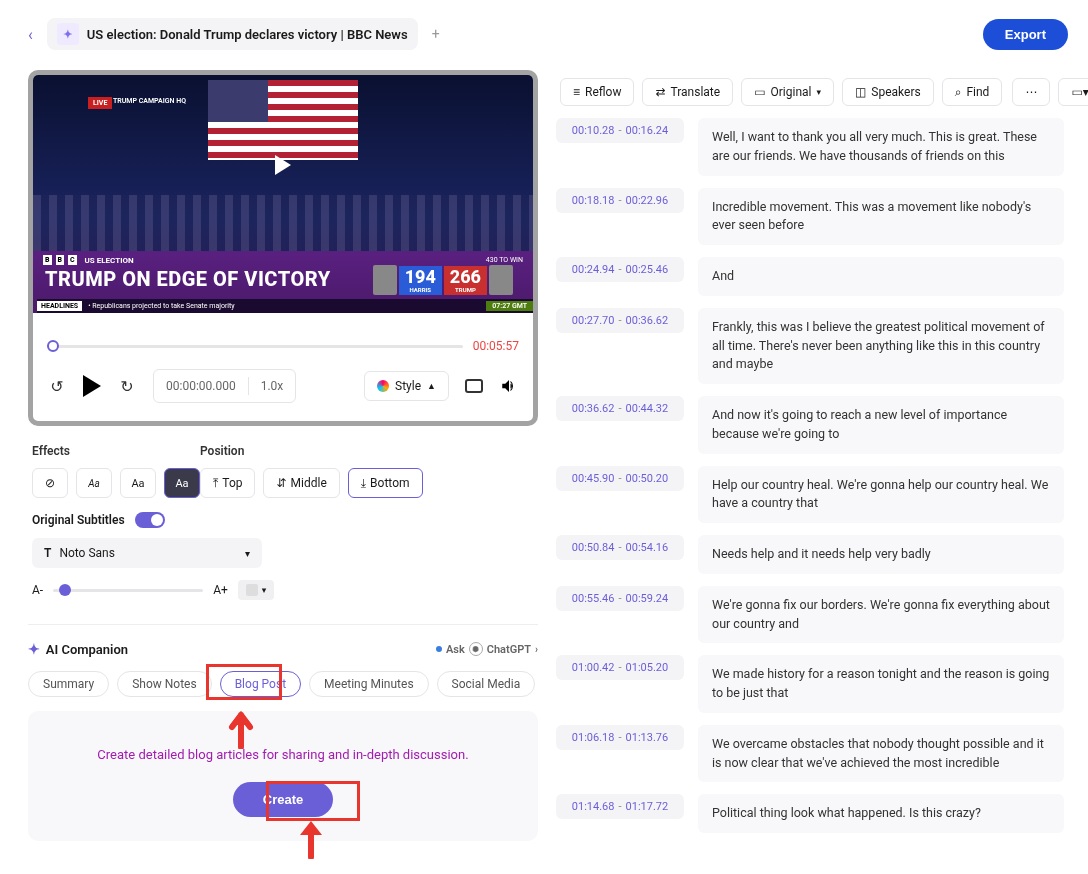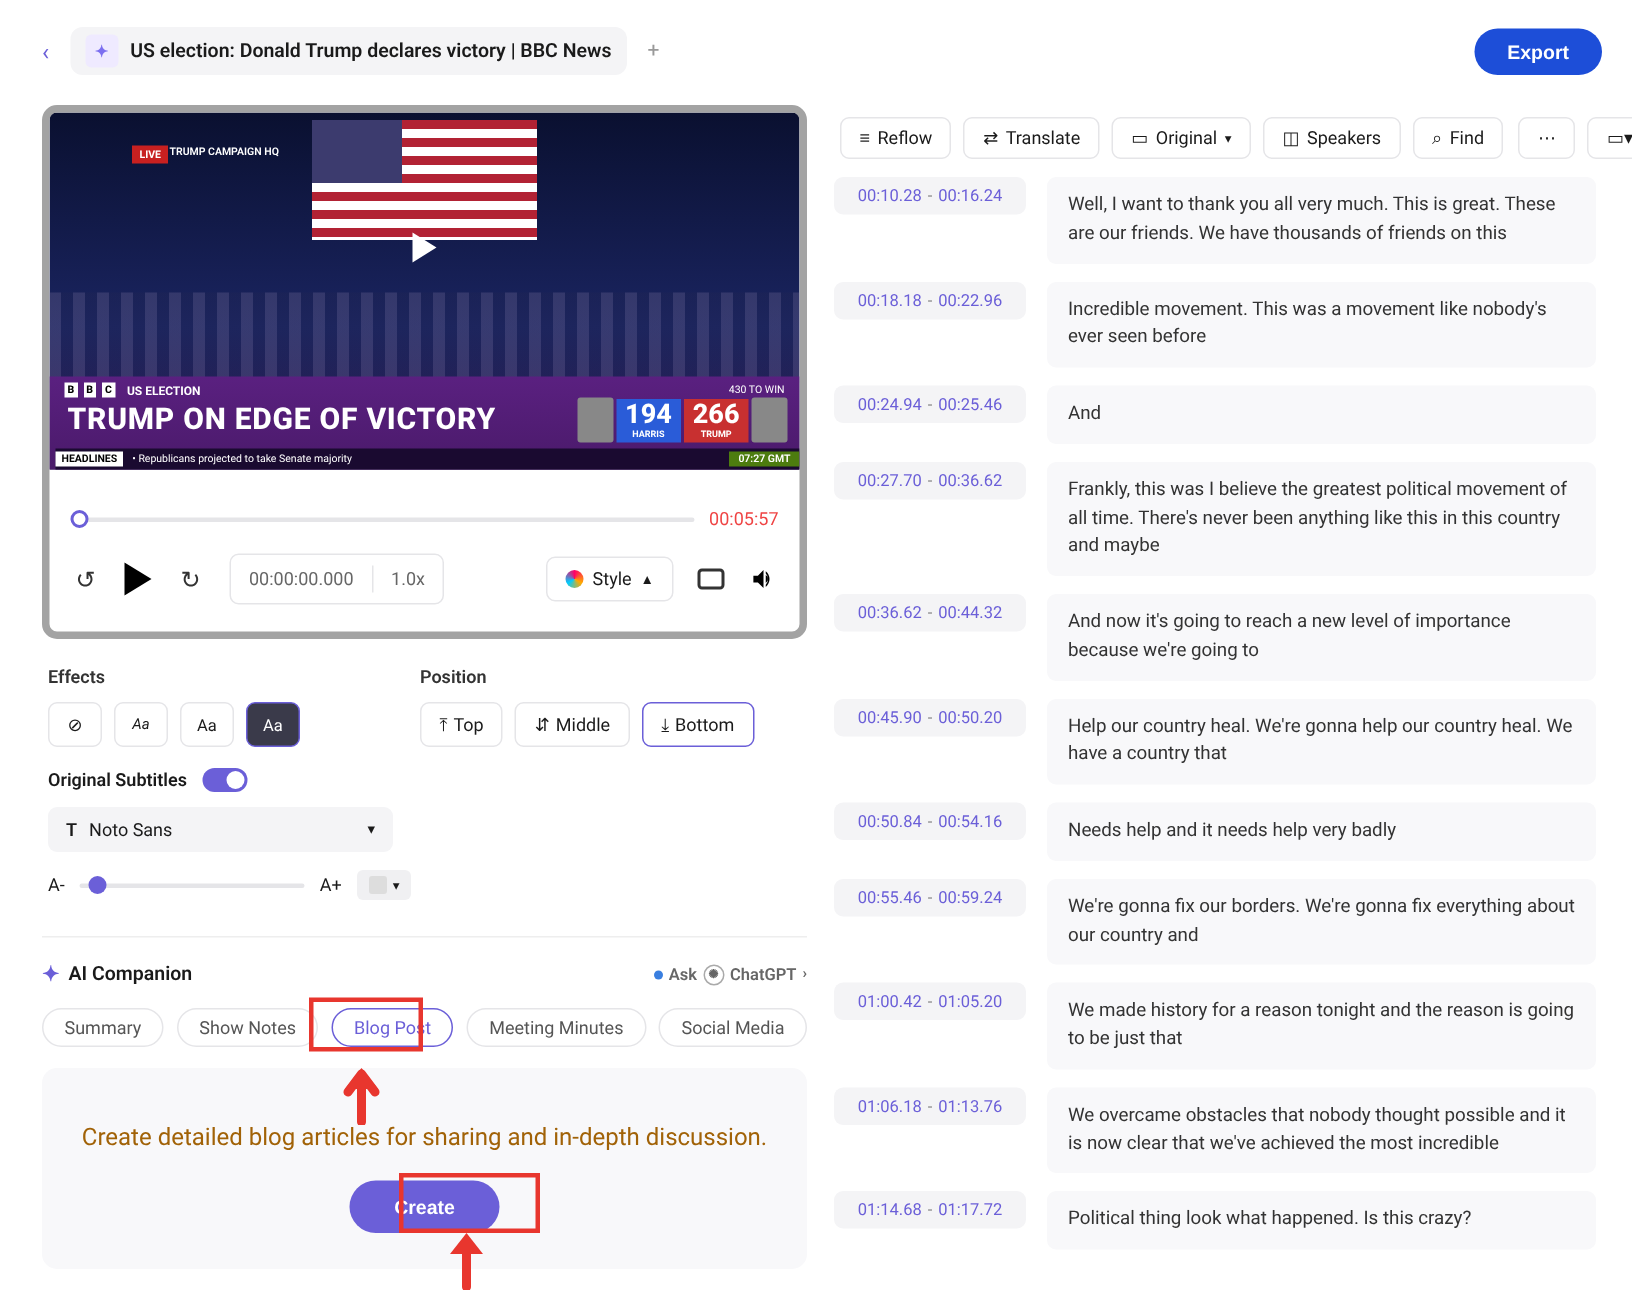--- a/index.html
+++ b/index.html
@@ -25,21 +25,21 @@
   .flag { width: 150px; height: 80px; background: repeating-linear-gradient(180deg, #b22234 0 6px, #fff 6px 12px); position: relative; }
   .flag::before { content: ''; position: absolute; top: 0; left: 0; width: 60px; height: 42px; background: #3c3b6e; }
   .crowd { position: absolute; top: 120px; left: 0; right: 0; height: 60px; background: repeating-linear-gradient(90deg, rgba(120,110,150,0.3) 0 8px, rgba(40,40,80,0.2) 8px 16px); }
   .play-triangle { position: absolute; top: 80px; left: 50%; transform: translateX(-50%); width: 0; height: 0; border-left: 16px solid #fff; border-top: 10px solid transparent; border-bottom: 10px solid transparent; cursor: pointer; }
   .chyron { position: absolute; bottom: 0; left: 0; right: 0; height: 62px; background: linear-gradient(180deg, #5a2080 0%, #4a1a6a 100%); color: #fff; }
   .bbc-row { display: flex; align-items: center; padding: 4px 10px 0; gap: 4px; }
   .bbc-box { background: #fff; color: #000; font-size: 7px; font-weight: 800; padding: 1px 2px; }
   .us-elect { font-size: 8px; font-weight: 700; margin-left: 4px; }
   .towin { margin-left: auto; font-size: 7px; }
   .headline-big { font-size: 20px; font-weight: 800; padding: 2px 12px; letter-spacing: 0.5px; }
-  .score-row { position: absolute; right: 8px; top: 14px; display: flex; gap: 2px; align-items: center; }
+  .score-row { position: absolute; right: 20px; top: 14px; display: flex; gap: 2px; align-items: center; }
   .score-box { text-align: center; padding: 2px 6px; }
   .score-box.h { background: #2a5cd8; }
   .score-box.t { background: #c83030; }
   .score-num { font-size: 18px; font-weight: 800; line-height: 1; }
   .score-name { font-size: 6px; font-weight: 700; }
   .face { width: 24px; height: 30px; background: #888; border-radius: 2px; }
   .ticker { position: absolute; bottom: 0; left: 4px; right: 0; height: 14px; background: #1a0a30; display: flex; align-items: center; font-size: 7px; justify-content: flex-end; }
   .ticker-label { background: #fff; color: #000; padding: 1px 4px; font-weight: 700; margin-right: 6px; }
   .ticker-time { margin-left: auto; background: #4d7c0f; padding: 1px 6px; font-weight: 600; }
 
@@ -53,21 +53,21 @@
   .play-icon { width: 0; height: 0; border-left: 18px solid #000; border-top: 11px solid transparent; border-bottom: 11px solid transparent; cursor: pointer; }
   .time-input { border: 1px solid #e5e5e8; border-radius: 6px; padding: 7px 12px; font-size: 12px; color: #666; display: flex; gap: 12px; align-items: center; }
   .time-input .sep { border-left: 1px solid #e5e5e8; height: 18px; }
   .style-btn { margin-left: auto; border: 1px solid #e5e5e8; border-radius: 6px; padding: 7px 12px; display: flex; align-items: center; gap: 6px; font-size: 12px; cursor: pointer; }
   .style-dot { width: 12px; height: 12px; border-radius: 50%; background: conic-gradient(#f06 0deg, #fa0 120deg, #0cf 240deg, #f06 360deg); }
   .box-icon { width: 18px; height: 14px; border: 2px solid #333; border-radius: 3px; cursor: pointer; }
   .vol-icon { cursor: pointer; }
 
   
   .effects-panel { margin-top: 6px; padding: 12px 4px 0; }
-  .ep-row { display: flex; gap: 80px; }
+  .ep-row { display: flex; }
   .ep-col { flex: 1; }
   .ep-label { font-size: 12px; font-weight: 600; color: #333; margin-bottom: 10px; }
   .ep-btns { display: flex; gap: 8px; }
   .ep-btn { border: 1px solid #e5e5e8; border-radius: 6px; width: 36px; height: 30px; display: flex; align-items: center; justify-content: center; font-size: 12px; cursor: pointer; background: #fff; }
   .ep-btn.active { border-color: #6b5fd8; }
   .ep-btn.wide { width: auto; padding: 0 12px; gap: 4px; font-size: 12px; }
   .orig-sub { display: flex; align-items: center; gap: 10px; margin-top: 14px; font-size: 12px; font-weight: 600; }
   .toggle { width: 30px; height: 16px; background: #6b5fd8; border-radius: 8px; position: relative; cursor: pointer; }
   .toggle::after { content: ''; position: absolute; right: 2px; top: 2px; width: 12px; height: 12px; background: #fff; border-radius: 50%; }
   .font-select { margin-top: 10px; background: #f4f4f6; border-radius: 6px; padding: 8px 12px; display: flex; align-items: center; font-size: 12px; cursor: pointer; width: 230px; }
@@ -77,27 +77,27 @@
   .size-handle { position: absolute; left: 6px; top: -5px; width: 12px; height: 12px; background: #6b5fd8; border-radius: 50%; }
   .size-select { background: #f0f0f2; border-radius: 4px; padding: 4px 8px; font-size: 11px; display: flex; align-items: center; gap: 4px; cursor: pointer; }
 
   
   .ai-panel { margin-top: 24px; border-top: 1px solid #eee; padding-top: 16px; }
   .ai-header { display: flex; align-items: center; font-size: 13px; font-weight: 600; }
   .ai-icon { margin-right: 6px; color: #6b5fd8; font-size: 14px; }
   .ask-gpt { margin-left: auto; font-size: 11px; color: #666; display: flex; align-items: center; gap: 4px; cursor: pointer; }
   .blue-dot { width: 6px; height: 6px; background: #3a7fe0; border-radius: 50%; }
   .gpt-badge { width: 14px; height: 14px; border: 1px solid #aaa; border-radius: 50%; display: flex; align-items: center; justify-content: center; font-size: 8px; }
-  .ai-tabs { display: flex; gap: 8px; margin-top: 14px; position: relative; justify-content: space-between; }
+  .ai-tabs { display: flex; gap: 8px; margin-top: 14px; position: relative; }
   .ai-tab { border: 1px solid #e5e5e8; border-radius: 14px; padding: 5px 14px; font-size: 12px; cursor: pointer; color: #555; background: #fff; }
   .ai-tab.active { border-color: #6b5fd8; color: #6b5fd8; }
   .highlight-box { position: absolute; border: 3px solid #e8362e; pointer-events: none; }
   .hb1 { left: 178px; top: -7px; width: 76px; height: 36px; }
   .ai-body { margin-top: 14px; background: #f8f8fa; border-radius: 10px; padding: 36px 20px 24px; text-align: center; position: relative; }
-  .ai-desc { font-size: 16px; color: #a16207; margin-bottom: 20px; }
+  .ai-desc { font-size: 13px; color: #a21caf; margin-bottom: 20px; }
   .create-btn { background: #6b5fd8; color: #fff; border: none; border-radius: 20px; padding: 10px 30px; font-size: 13px; font-weight: 600; cursor: pointer; }
   .hb2 { left: 238px; top: 70px; width: 94px; height: 40px; }
   .red-arrow { position: absolute; width: 30px; height: 40px; }
   .red-arrow svg { width: 100%; height: 100%; }
 
   
   .toolbar { display: flex; gap: 8px; align-items: center; padding: 8px 4px 12px; }
   .tb-btn { border: 1px solid #e5e5e8; border-radius: 6px; padding: 6px 12px; font-size: 12px; display: flex; align-items: center; gap: 5px; cursor: pointer; background: #fff; }
   .tb-more { margin-left: 2px; }
   .tb-right { margin-left: auto; }

